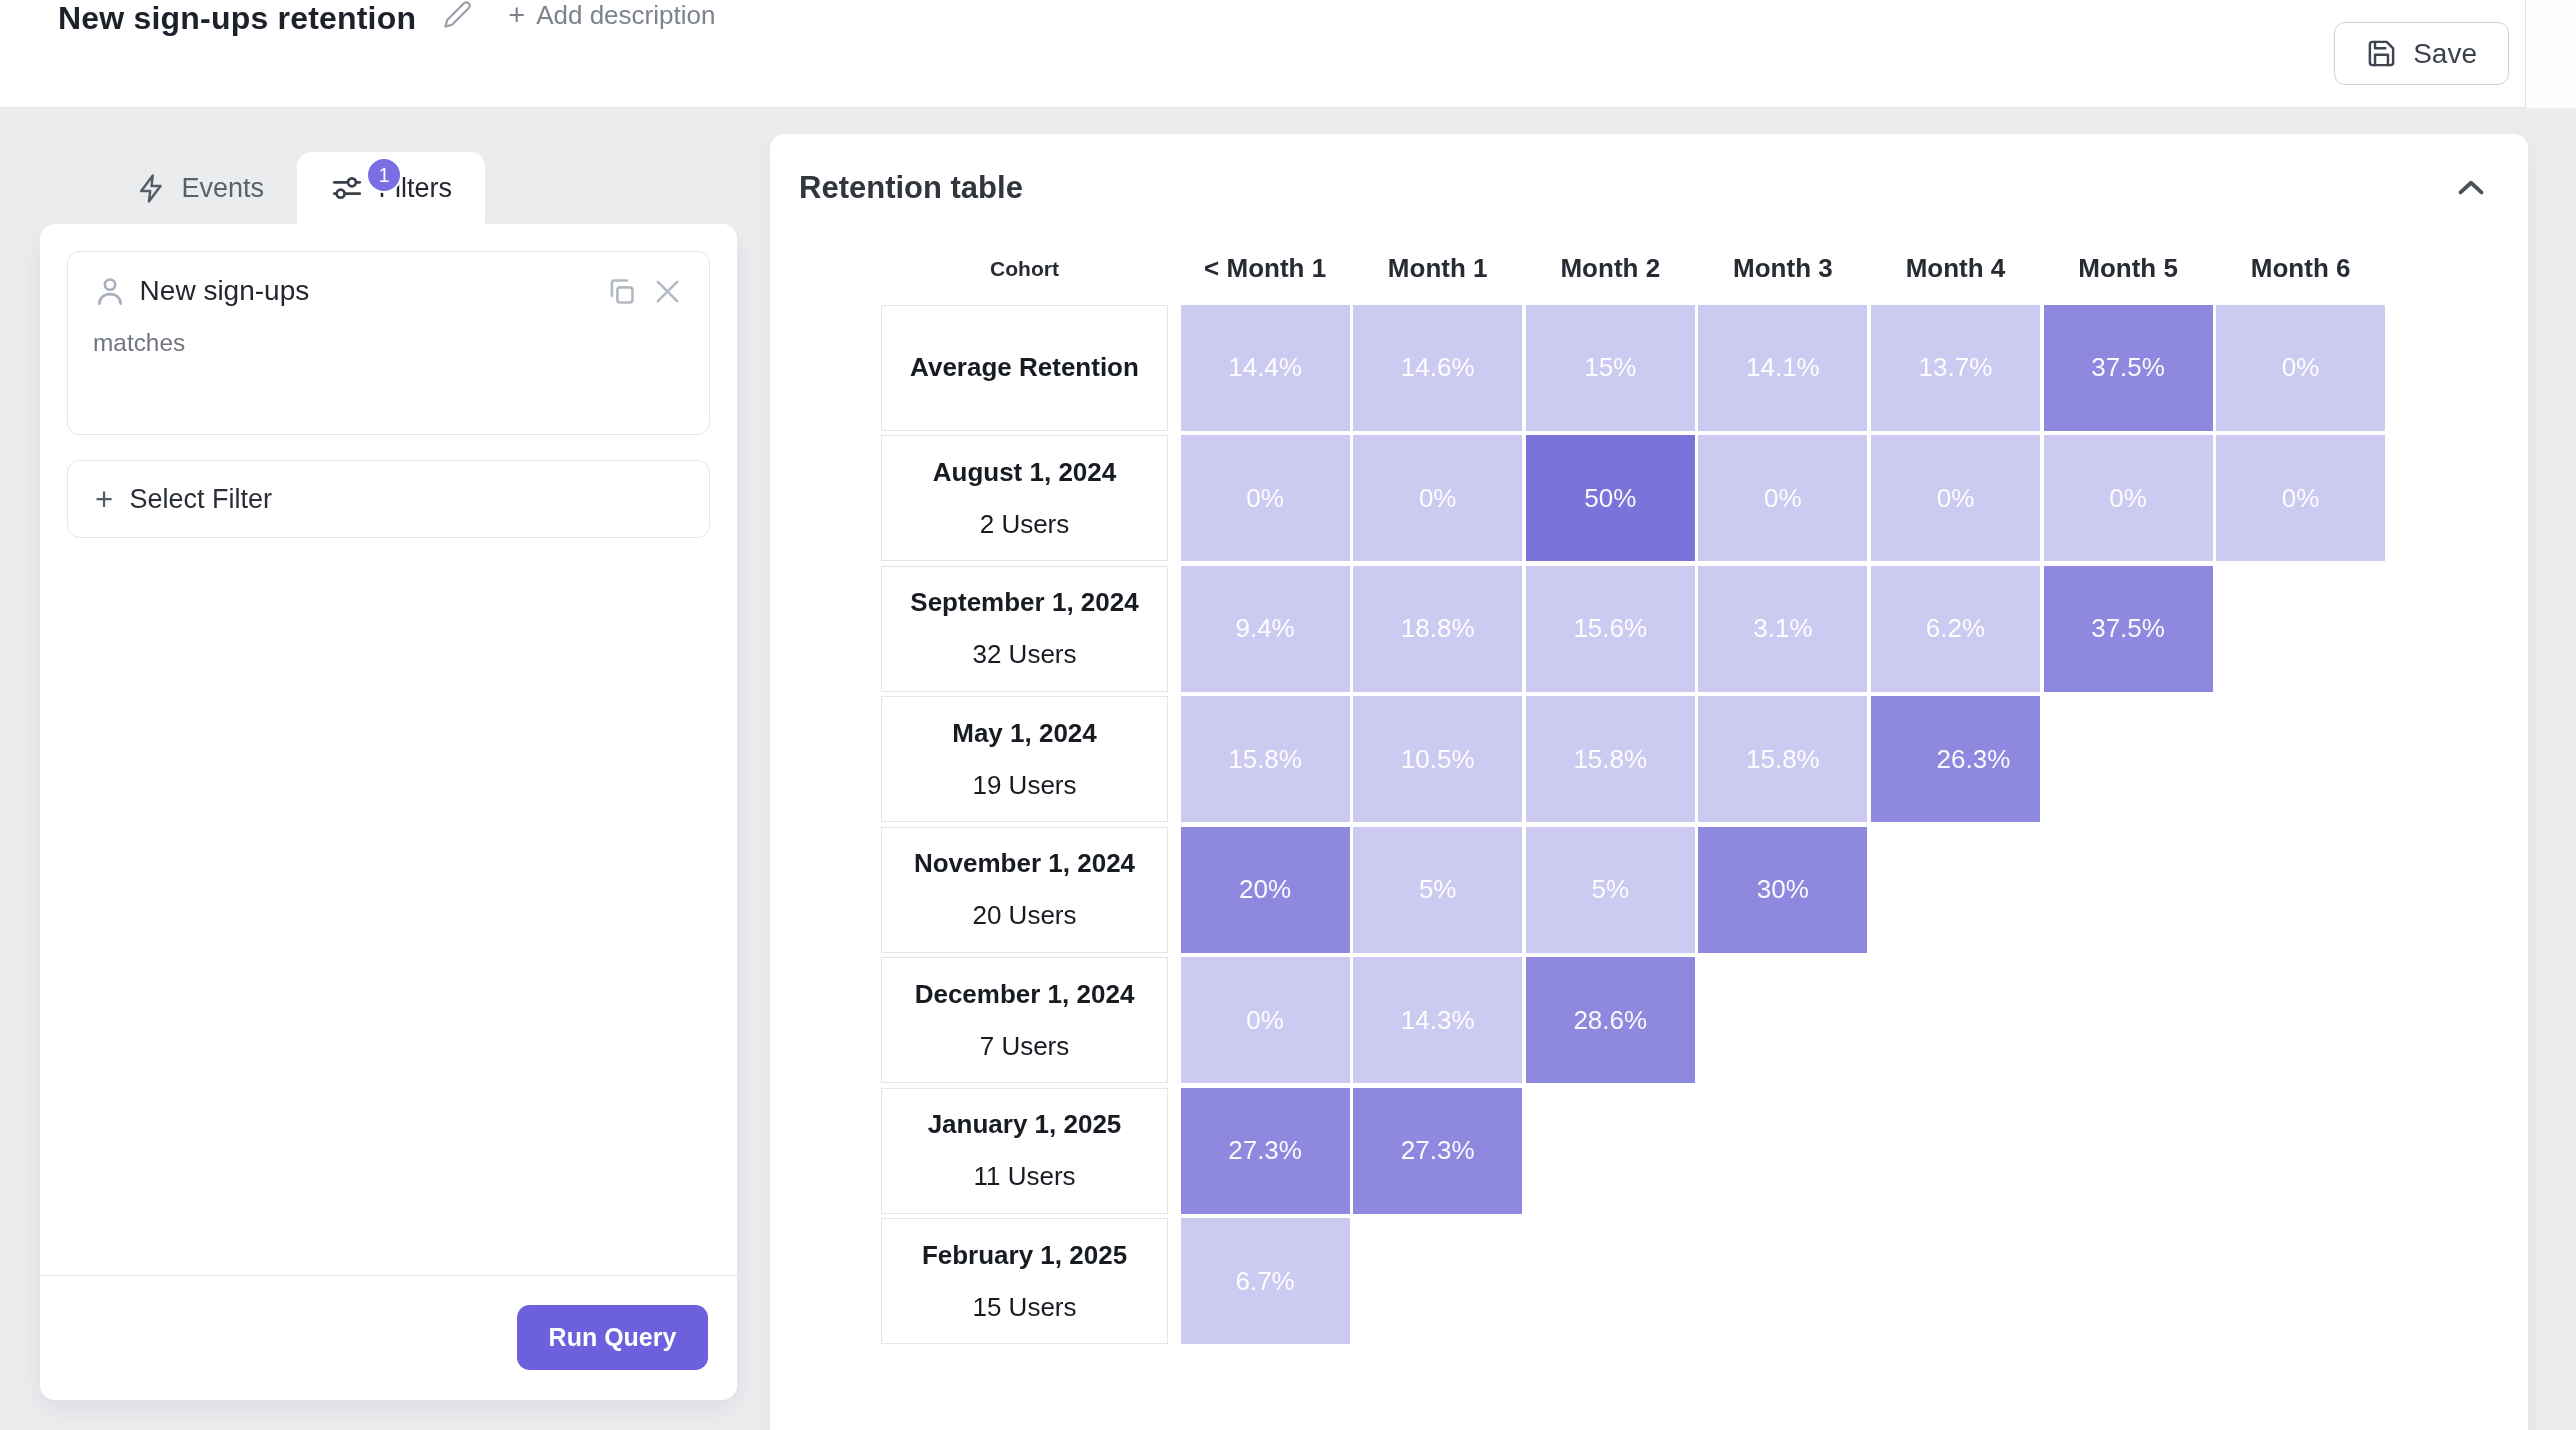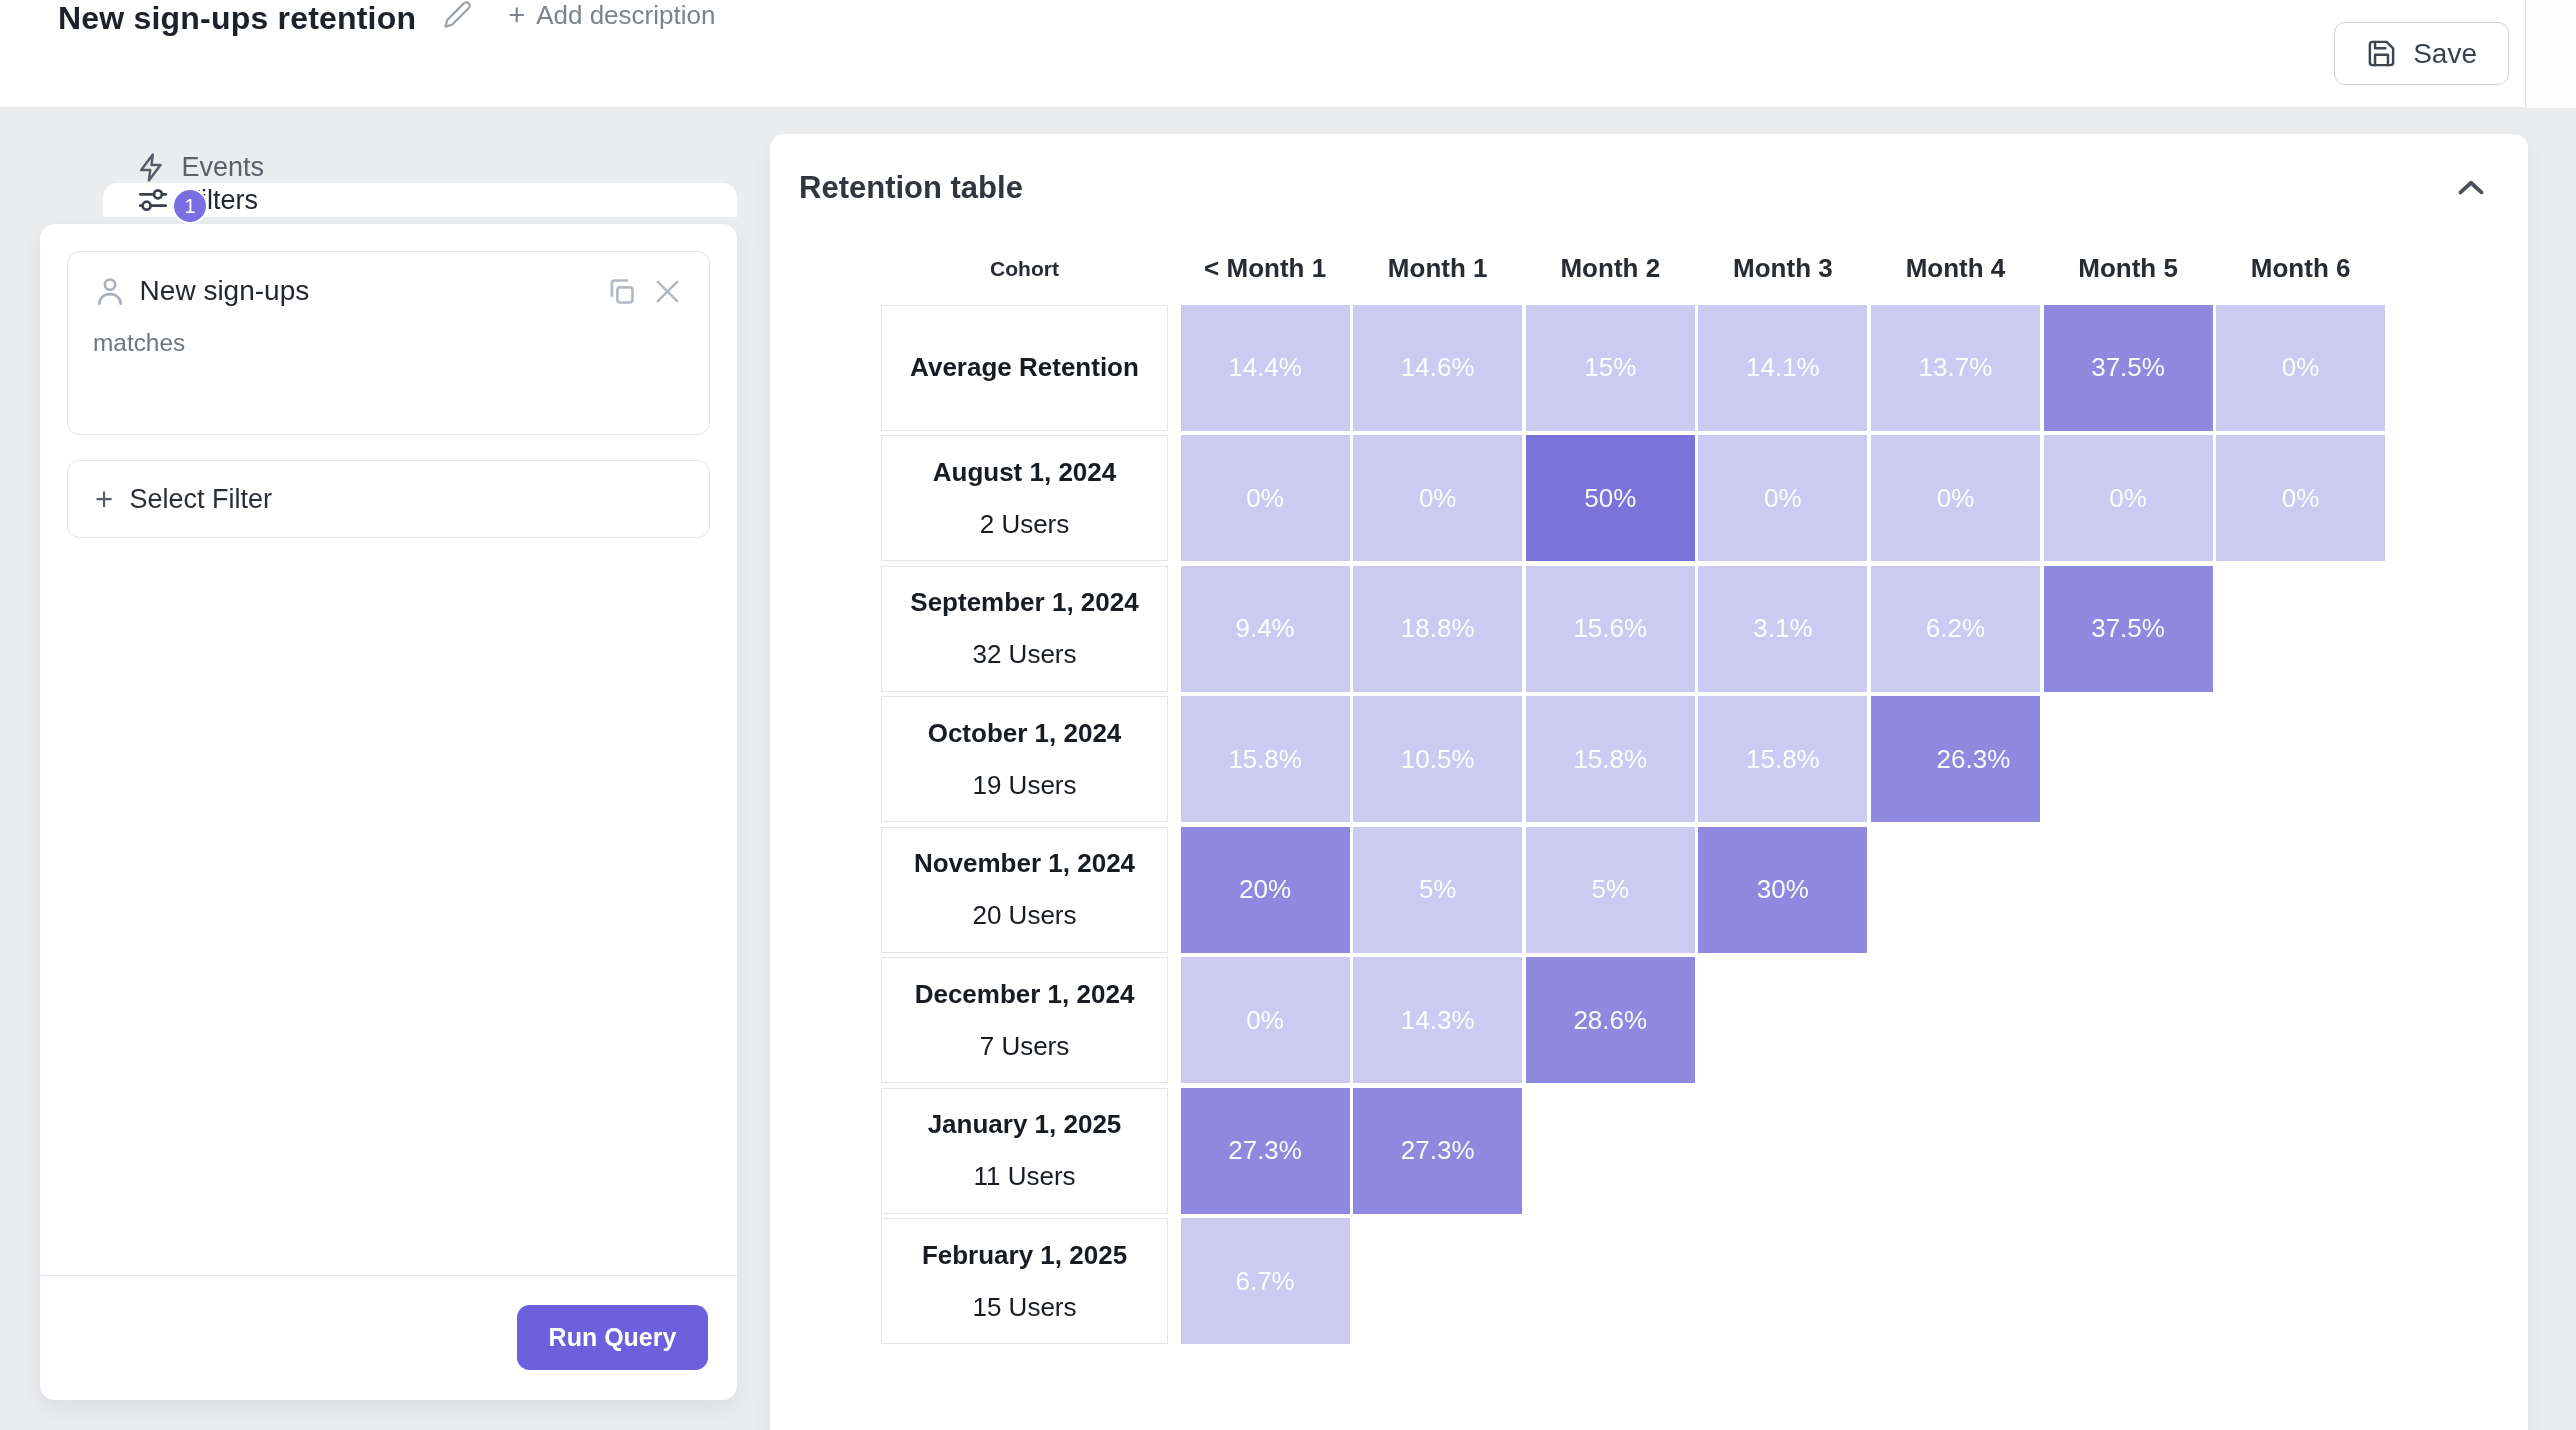--- a/index.html
+++ b/index.html
@@ -16,21 +16,21 @@
               font-family:inherit; font-size:26px; color:#7c838d; cursor:pointer; }
   .add-desc .plus { font-size:29px; line-height:1; }
   .save-btn { position:absolute; right:67px; top:22px; height:63px; padding:0 31px; background:#fff;
               border:1.8px solid #ccd1d9; border-radius:11px; display:flex; align-items:center; gap:16px;
               font-family:inherit; font-size:28px; color:#3c424b; cursor:pointer; }
   .scroll-gutter { position:absolute; right:0; top:0; width:51px; height:108px; background:#fdfdfe;
                    border-left:0.9px solid #dddee2; }
 
   
   .qb { position:absolute; left:40px; top:152px; width:697px; }
-  .tabs { display:flex; align-items:stretch; height:72px; padding-left:63px;flex-direction:column; }
+  .tabs { display:flex; align-items:stretch; height:72px; padding-left:63px; }
   .tab { display:flex; align-items:center; gap:14.5px; padding:0 33px; font-size:27px; color:#5a616b; cursor:pointer; }
   .tab .tab-label { line-height:1; }
   .tab.active { background:#ffffff; border-radius:14.5px 14.5px 0 0; color:#22262e; position:relative; }
   .badge { position:absolute; top:5.4px; left:69px; width:36px; height:36px; border-radius:50%;
            background:var(--badge,#7a6ee3); color:#fff; font-size:20px; display:flex; align-items:center;
            justify-content:center; border:2.7px solid #fff; }
   .panel-body { background:#ffffff; border-radius:14.5px; height:1176px; box-shadow:0 9px 22px rgba(45,45,70,.07);
                 display:flex; flex-direction:column; padding:27px 27px 0; }
   .filter-card { border:1.8px solid #e2e4ef; border-radius:12.6px; padding:22px 25px; min-height:184px;
                  background:#fff; cursor:pointer; }
@@ -213,21 +213,21 @@
           </div>
           <div class="val-cell" style="background: rgba(99, 91, 211, 0.32);">9.4%</div>
           <div class="val-cell" style="background: rgba(99, 91, 211, 0.32);">18.8%</div>
           <div class="val-cell" style="background: rgba(99, 91, 211, 0.32);">15.6%</div>
           <div class="val-cell" style="background: rgba(99, 91, 211, 0.32);">3.1%</div>
           <div class="val-cell" style="background: rgba(99, 91, 211, 0.32);">6.2%</div>
           <div class="val-cell" style="background: rgba(99, 91, 211, 0.72);">37.5%</div>
         </div>
         <div class="rt-row">
           <div class="cohort-cell">
-            <div class="cohort-date">October 1, 2024</div>
+            <div class="cohort-date">May 1, 2024</div>
             <div class="cohort-users">19 Users</div>
           </div>
           <div class="val-cell" style="background: rgba(99, 91, 211, 0.32);">15.8%</div>
           <div class="val-cell" style="background: rgba(99, 91, 211, 0.32);">10.5%</div>
           <div class="val-cell" style="background: rgba(99, 91, 211, 0.32);">15.8%</div>
           <div class="val-cell" style="background: rgba(99, 91, 211, 0.32);">15.8%</div>
           <div class="val-cell" style="background: rgba(99, 91, 211, 0.72); padding-left: 36px;">26.3%</div>
         </div>
         <div class="rt-row">
           <div class="cohort-cell">

